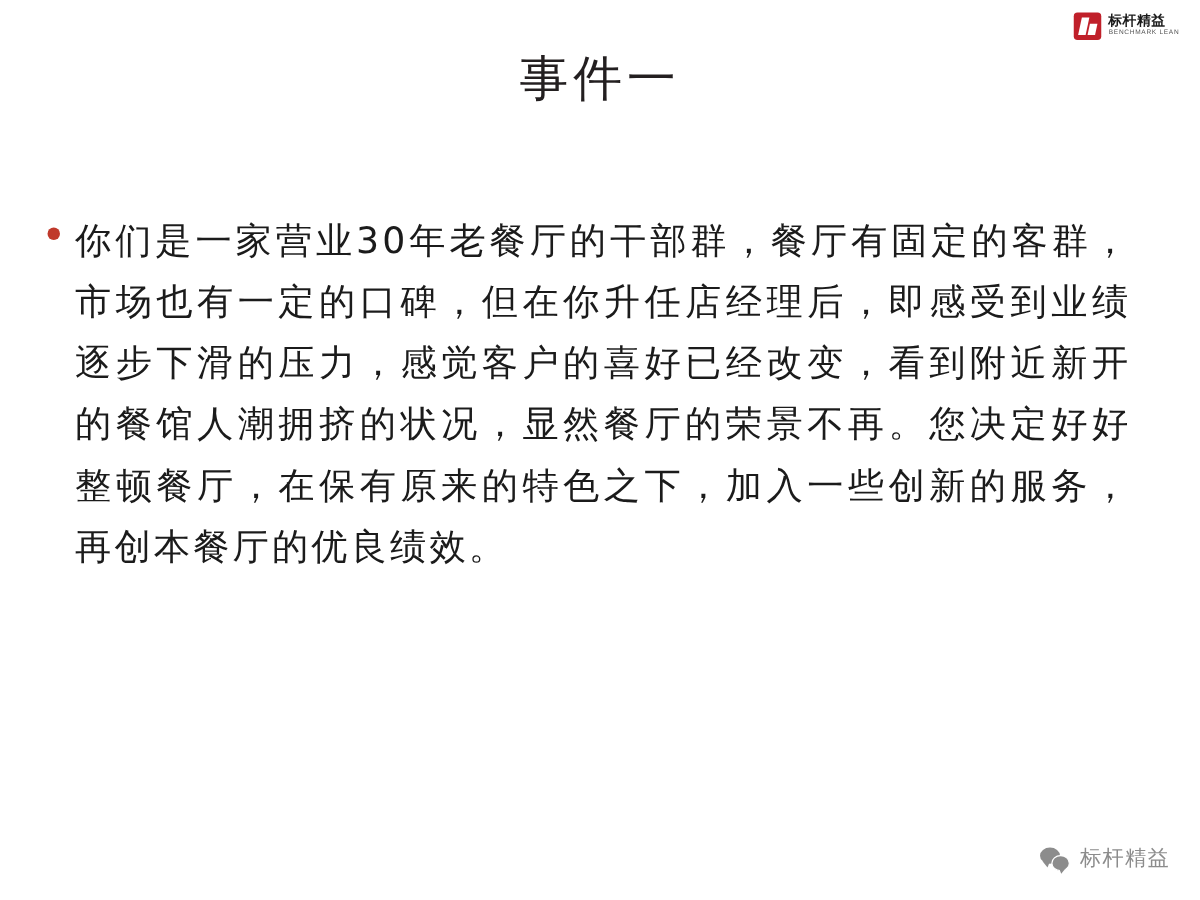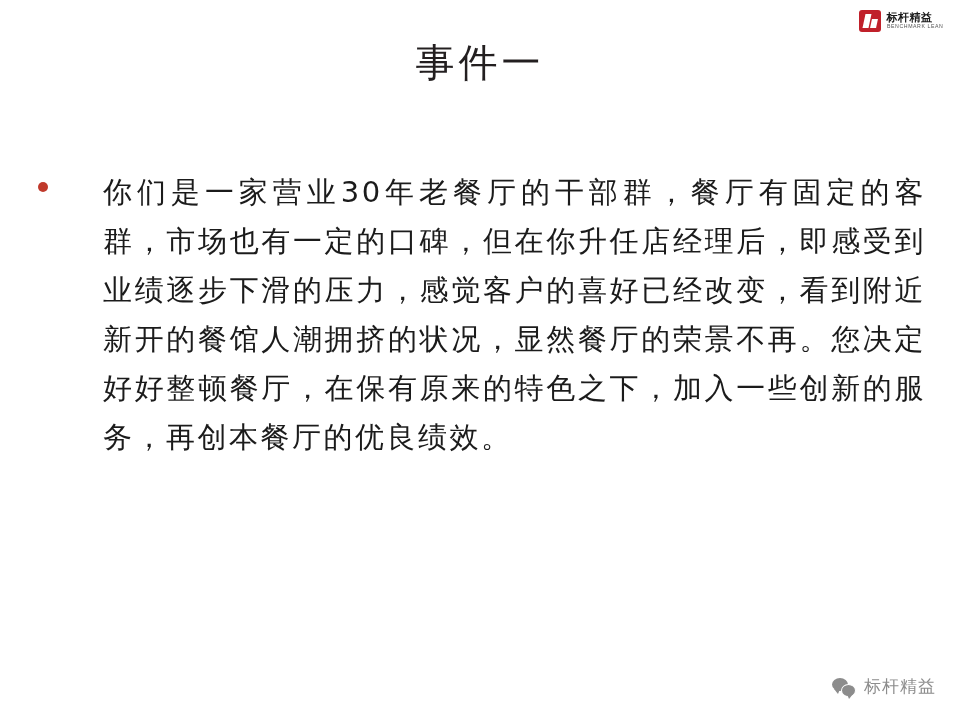--- a/index.html
+++ b/index.html
@@ -110,21 +110,20 @@
     flex: none;
   }
   .body-paragraph {
     font-family: "DejaVu Sans", "Liberation Sans", sans-serif;
     font-size: 29px;
     line-height: 49px;
     color: #1b1b1b;
     letter-spacing: 2.5px;
     text-align: justify;
     width: 845px;
-    margin-left: 43px;
   }
 
   
   .wechat-mark {
     position: absolute;
     right: 24px;
     bottom: 22px;
     display: flex;
     align-items: center;
     gap: 8px;

